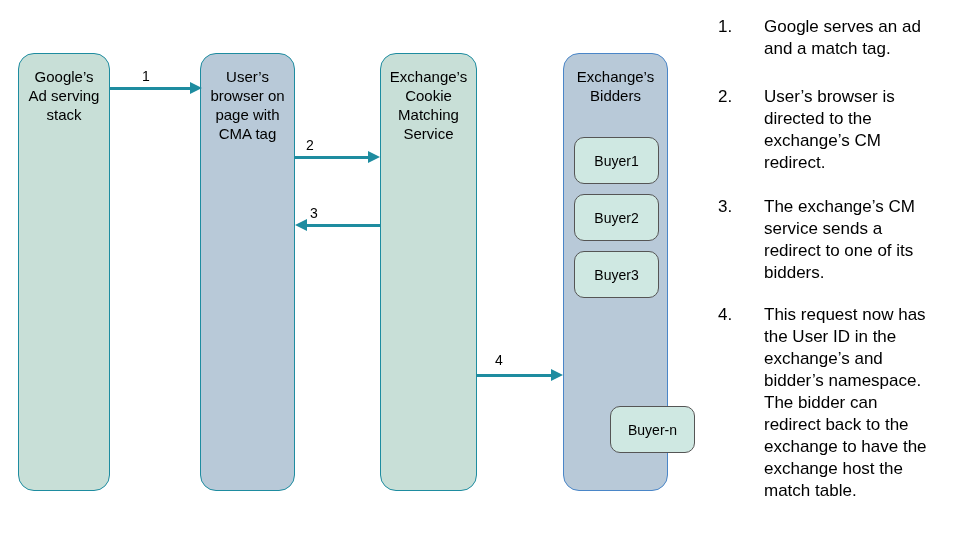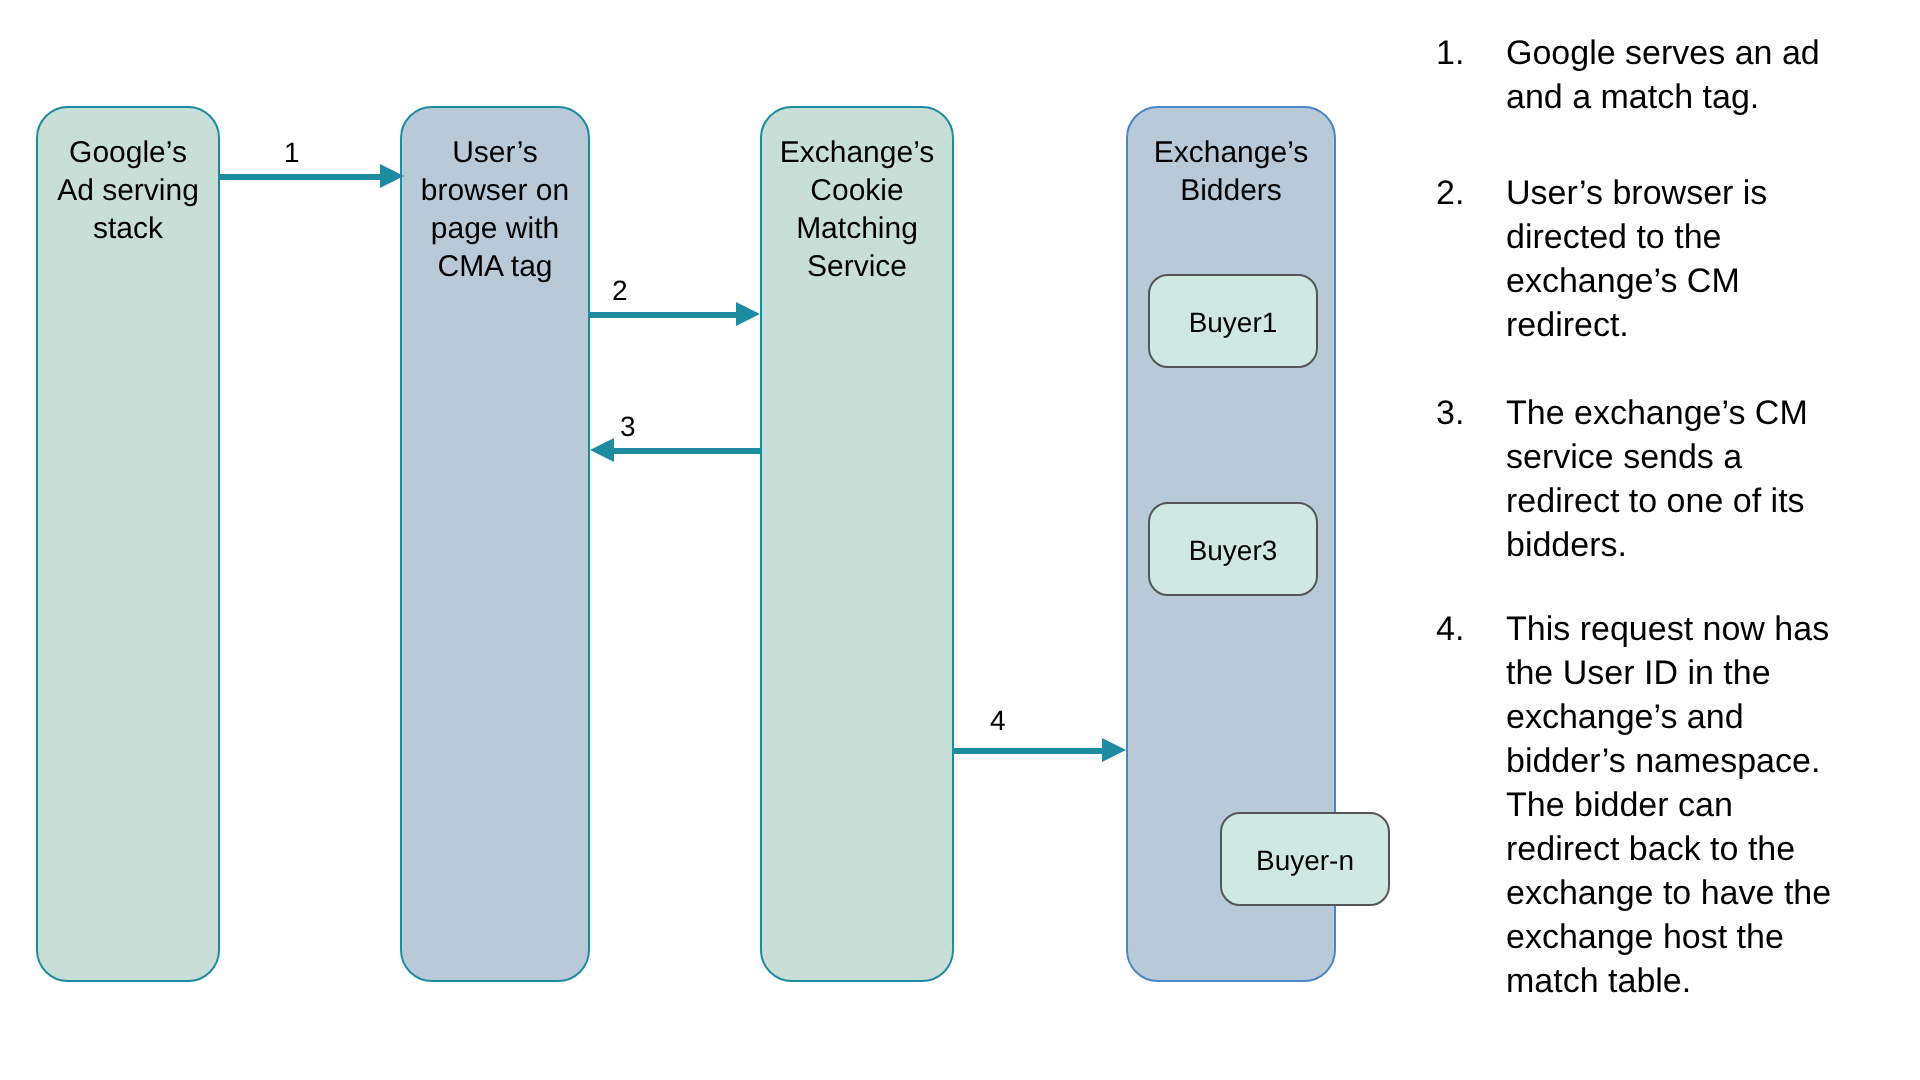--- a/index.html
+++ b/index.html
@@ -62,21 +62,21 @@
   
   .step { position:absolute; left:718px; width:232px; }
   .step-1 { top:16px; }
   .step-2 { top:86px; }
   .step-3 { top:196px; }
   .step-4 { top:304px; }
   .step-num {
     position:absolute; left:0; top:0; font-size:17px; line-height:22px;
   }
   .step-text {
-    position:absolute; left:35px; top:0; width:190px;
+    position:absolute; left:46px; top:0; width:190px;
     font-size:17px; line-height:22px; white-space:pre-line;
   }
 </style>
 </head>
 <body>
 
 <div class="canvas">
 
   <div class="node node-browser">
     <div class="node-label">User’s
@@ -96,20 +96,23 @@
 Cookie
 Matching
 Service</div>
   </div>
 
   <div class="node node-bidders">
     <div class="node-label">Exchange’s
 Bidders</div>
     <div class="buyer buyer-1">
       <span>Buyer1</span>
+    </div>
+    <div class="buyer buyer-2">
+      <span>Buyer2</span>
     </div>
     <div class="buyer buyer-3">
       <span>Buyer3</span>
     </div>
     <div class="buyer buyer-n">
       <span>Buyer-n</span>
     </div>
   </div>
 
   <div>

